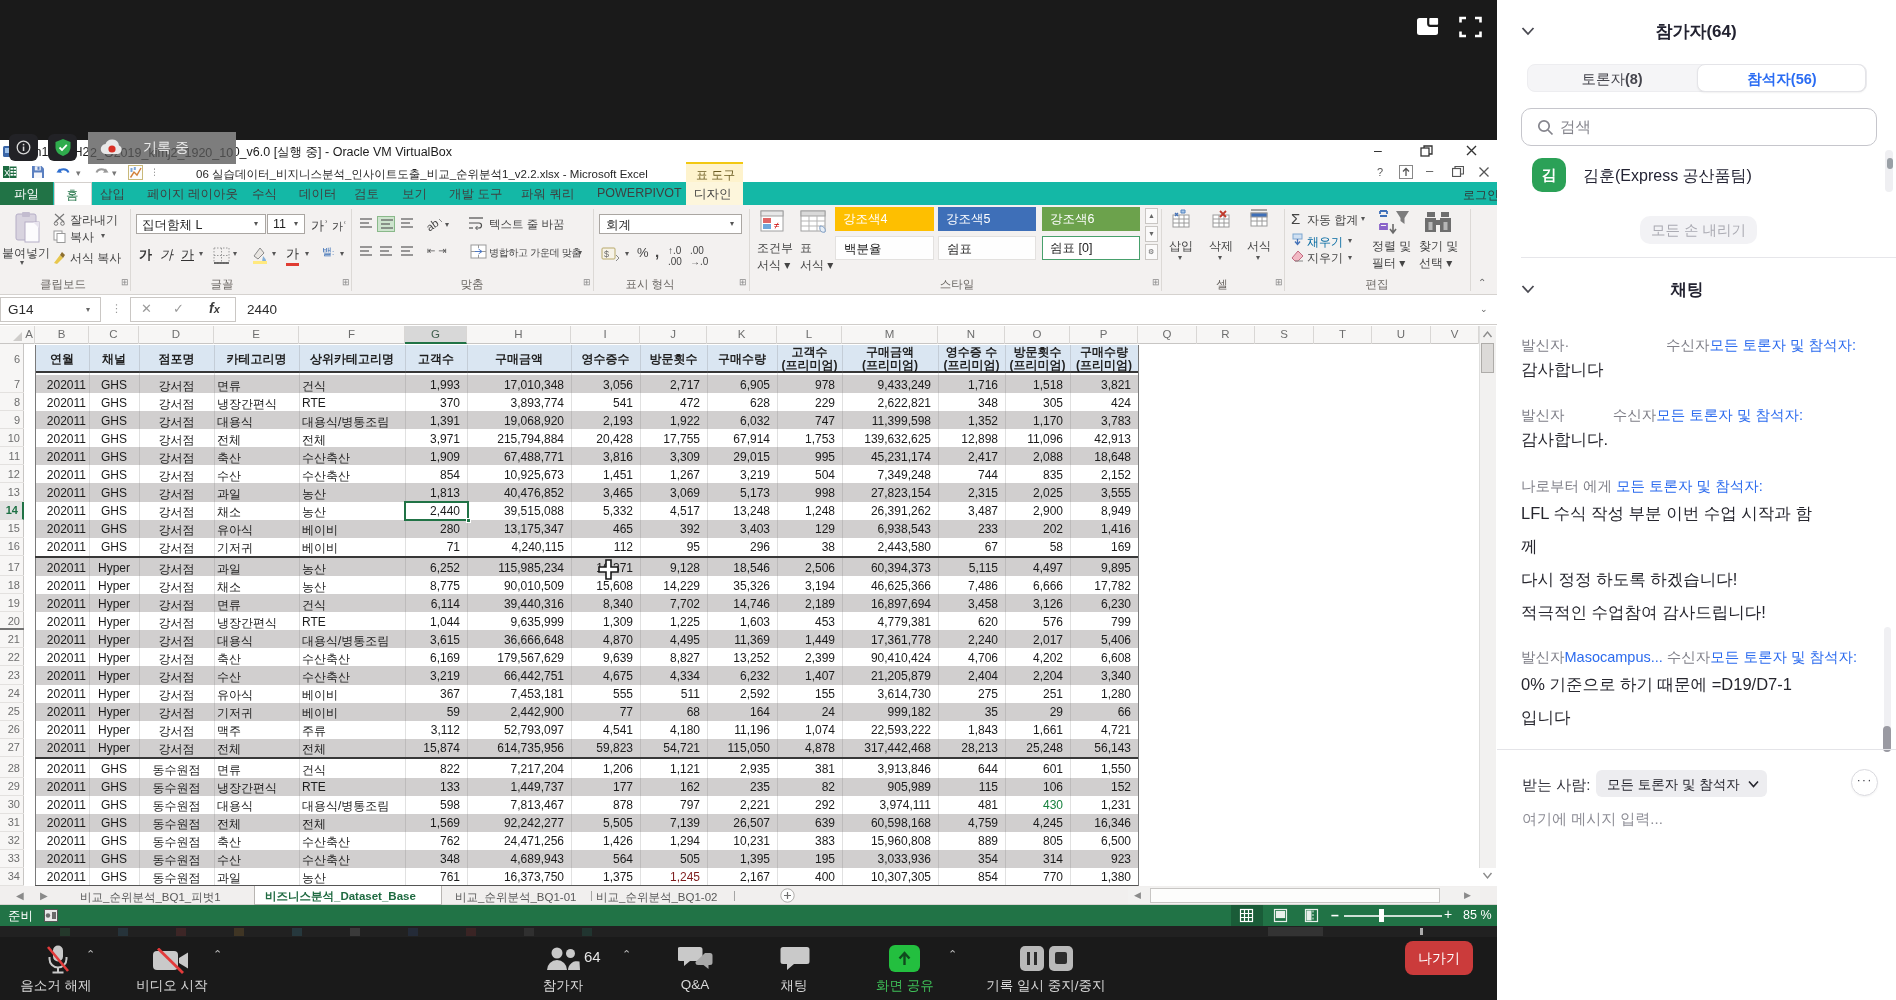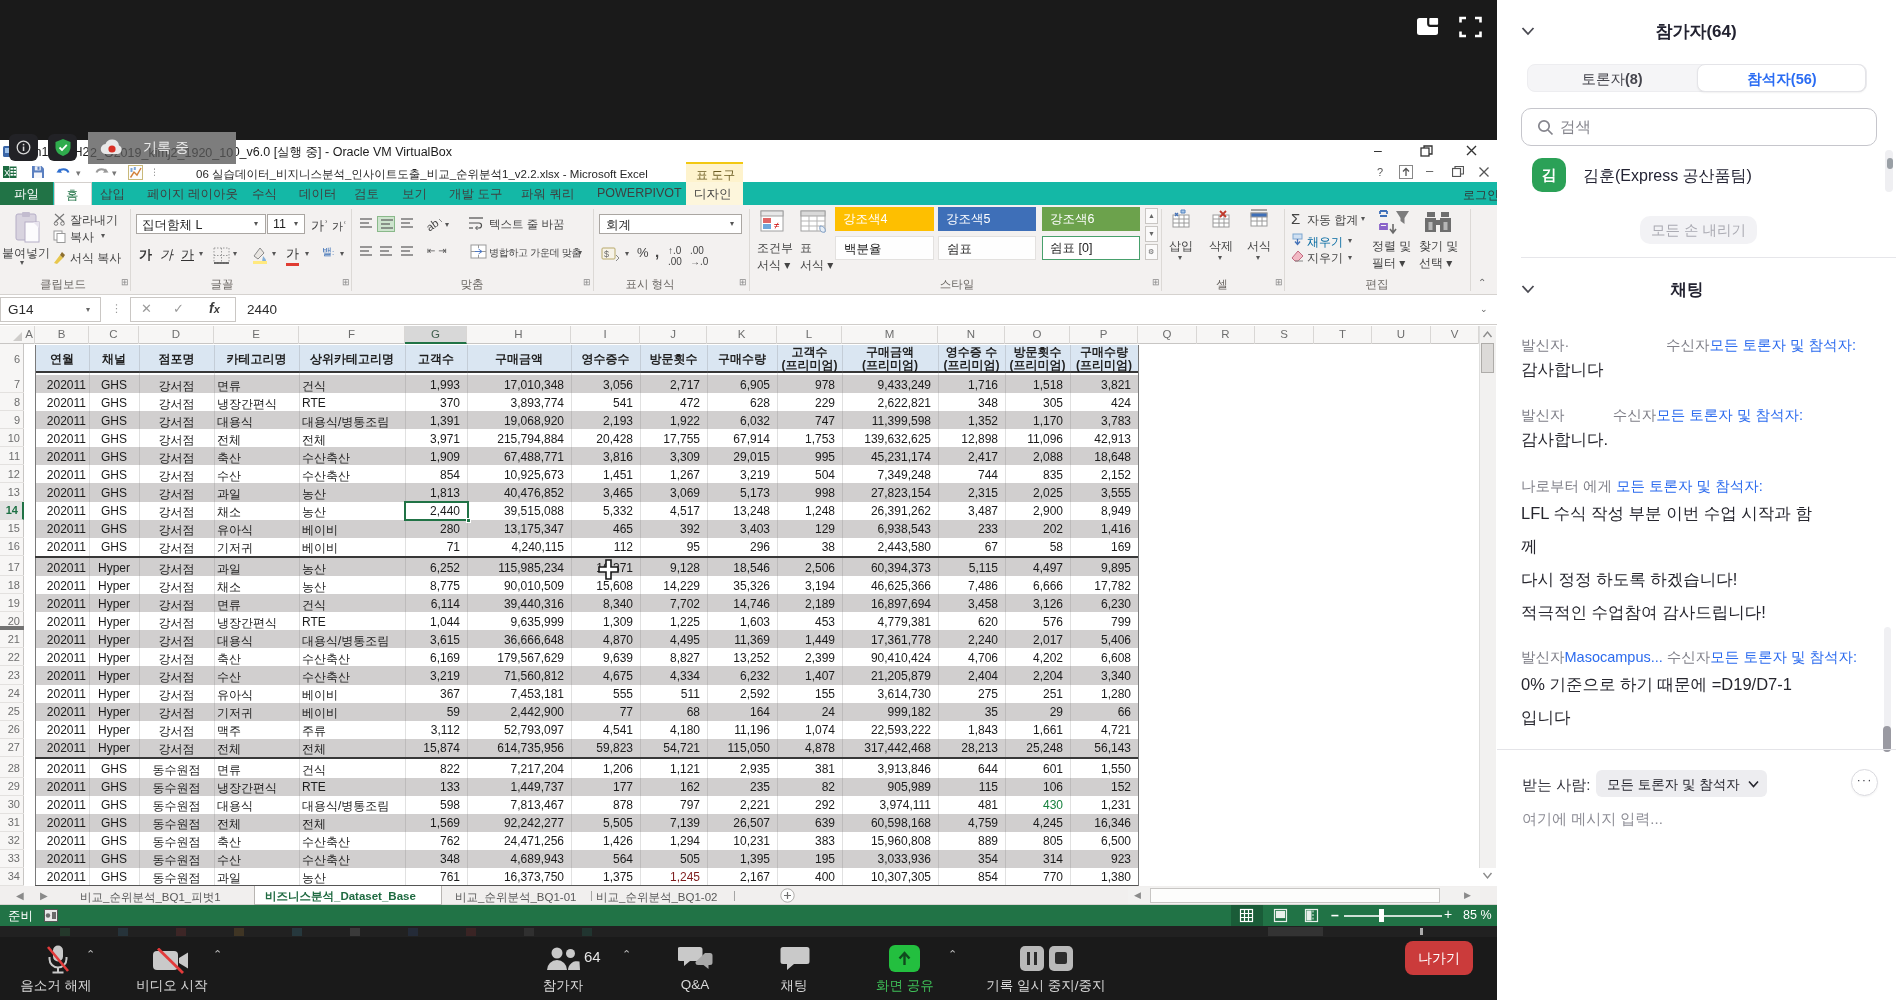--- a/index.html
+++ b/index.html
@@ -502,21 +502,21 @@
         </div>
 <div class="ab" style="left:0;top:232.0px;width:24px;height:18.08px;border-bottom:1px solid #e3e1df;">
           <div class="tx" style="right:4px;top:2.5px;font-size:11px;color:#6e6e6e;">17</div>
         </div>
 <div class="ab" style="left:0;top:250.08000000000004px;width:24px;height:18.08px;border-bottom:1px solid #e3e1df;">
           <div class="tx" style="right:4px;top:2.5px;font-size:11px;color:#6e6e6e;">18</div>
         </div>
 <div class="ab" style="left:0;top:268.15999999999997px;width:24px;height:18.08px;border-bottom:1px solid #e3e1df;">
           <div class="tx" style="right:4px;top:2.5px;font-size:11px;color:#6e6e6e;">19</div>
         </div>
-<div class="ab" style="left:0;top:286.24px;width:24px;height:18.08px;border-bottom:4px solid #737373;">
+<div class="ab" style="left:0;top:286.24px;width:24px;height:18.08px;border-bottom:2px solid #737373;">
           <div class="tx" style="right:4px;top:2.5px;font-size:11px;color:#6e6e6e;">20</div>
         </div>
 <div class="ab" style="left:0;top:304.31999999999994px;width:24px;height:18.08px;border-bottom:1px solid #e3e1df;">
           <div class="tx" style="right:4px;top:2.5px;font-size:11px;color:#6e6e6e;">21</div>
         </div>
 <div class="ab" style="left:0;top:322.4px;width:24px;height:18.08px;border-bottom:1px solid #e3e1df;">
           <div class="tx" style="right:4px;top:2.5px;font-size:11px;color:#6e6e6e;">22</div>
         </div>
 <div class="ab" style="left:0;top:340.48px;width:24px;height:18.08px;border-bottom:1px solid #e3e1df;">
           <div class="tx" style="right:4px;top:2.5px;font-size:11px;color:#6e6e6e;">23</div>
@@ -829,21 +829,21 @@
 <div class="tx" style="right:499px;top:324.9px;font-size:12px;color:#1b1b1b;">4,706</div>
 <div class="tx" style="right:434px;top:324.9px;font-size:12px;color:#1b1b1b;">4,202</div>
 <div class="tx" style="right:366px;top:324.9px;font-size:12px;color:#1b1b1b;">6,608</div>
 <div class="ab" style="left:35px;top:340.48px;width:1103px;height:18.08px;background:#d1cfcf;"></div>
 <div class="tx" style="right:1411px;top:342.98px;font-size:12px;color:#1b1b1b;">202011</div>
 <div class="tx" style="left:114.0px;transform:translateX(-50%);top:342.98px;font-size:12px;color:#1b1b1b;">Hyper</div>
 <div class="tx" style="left:176.5px;transform:translateX(-50%);top:342.98px;font-size:12px;color:#1b1b1b;">강서점</div>
 <div class="tx" style="left:217px;top:342.98px;font-size:12px;color:#1b1b1b;">수산</div>
 <div class="tx" style="left:302px;top:342.98px;font-size:12px;color:#1b1b1b;">수산축산</div>
 <div class="tx" style="right:1037px;top:342.98px;font-size:12px;color:#1b1b1b;">3,219</div>
-<div class="tx" style="right:933px;top:342.98px;font-size:12px;color:#1b1b1b;">71,560,812</div>
+<div class="tx" style="right:933px;top:342.98px;font-size:12px;color:#1b1b1b;">66,442,751</div>
 <div class="tx" style="right:864px;top:342.98px;font-size:12px;color:#1b1b1b;">4,675</div>
 <div class="tx" style="right:797px;top:342.98px;font-size:12px;color:#1b1b1b;">4,334</div>
 <div class="tx" style="right:727px;top:342.98px;font-size:12px;color:#1b1b1b;">6,232</div>
 <div class="tx" style="right:662px;top:342.98px;font-size:12px;color:#1b1b1b;">1,407</div>
 <div class="tx" style="right:566px;top:342.98px;font-size:12px;color:#1b1b1b;">21,205,879</div>
 <div class="tx" style="right:499px;top:342.98px;font-size:12px;color:#1b1b1b;">2,404</div>
 <div class="tx" style="right:434px;top:342.98px;font-size:12px;color:#1b1b1b;">2,204</div>
 <div class="tx" style="right:366px;top:342.98px;font-size:12px;color:#1b1b1b;">3,340</div>
 <div class="ab" style="left:35px;top:358.55999999999995px;width:1103px;height:18.08px;background:#ffffff;"></div>
 <div class="tx" style="right:1411px;top:361.05999999999995px;font-size:12px;color:#1b1b1b;">202011</div>

